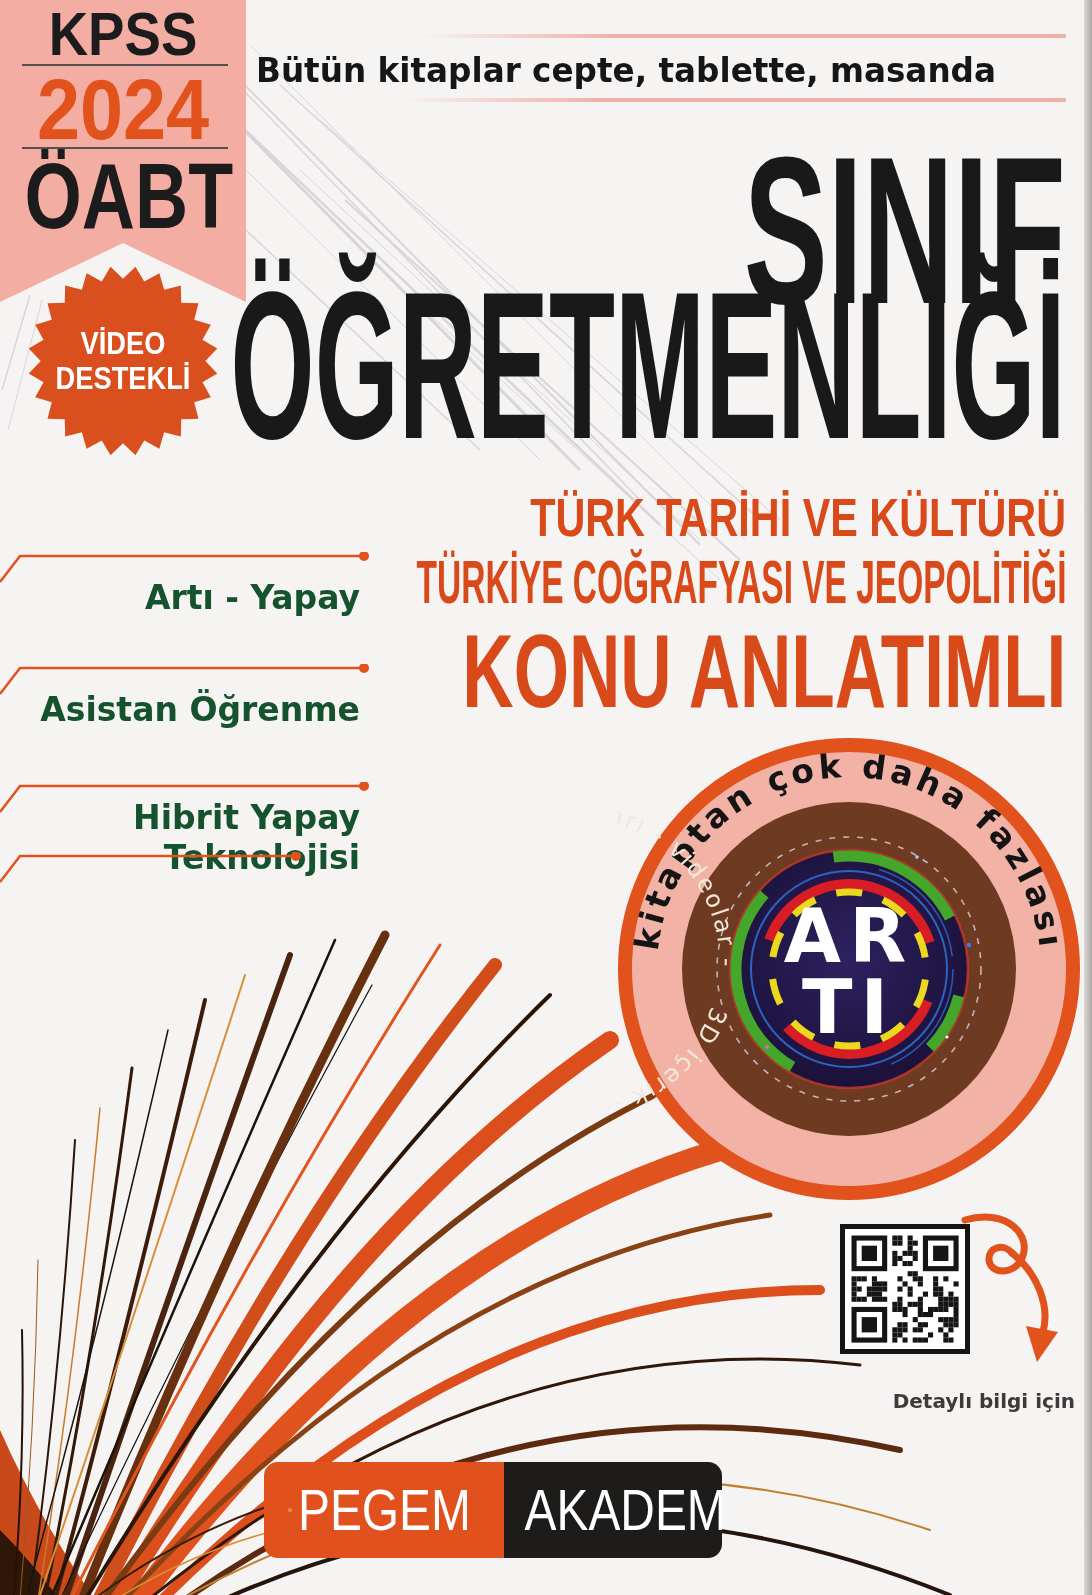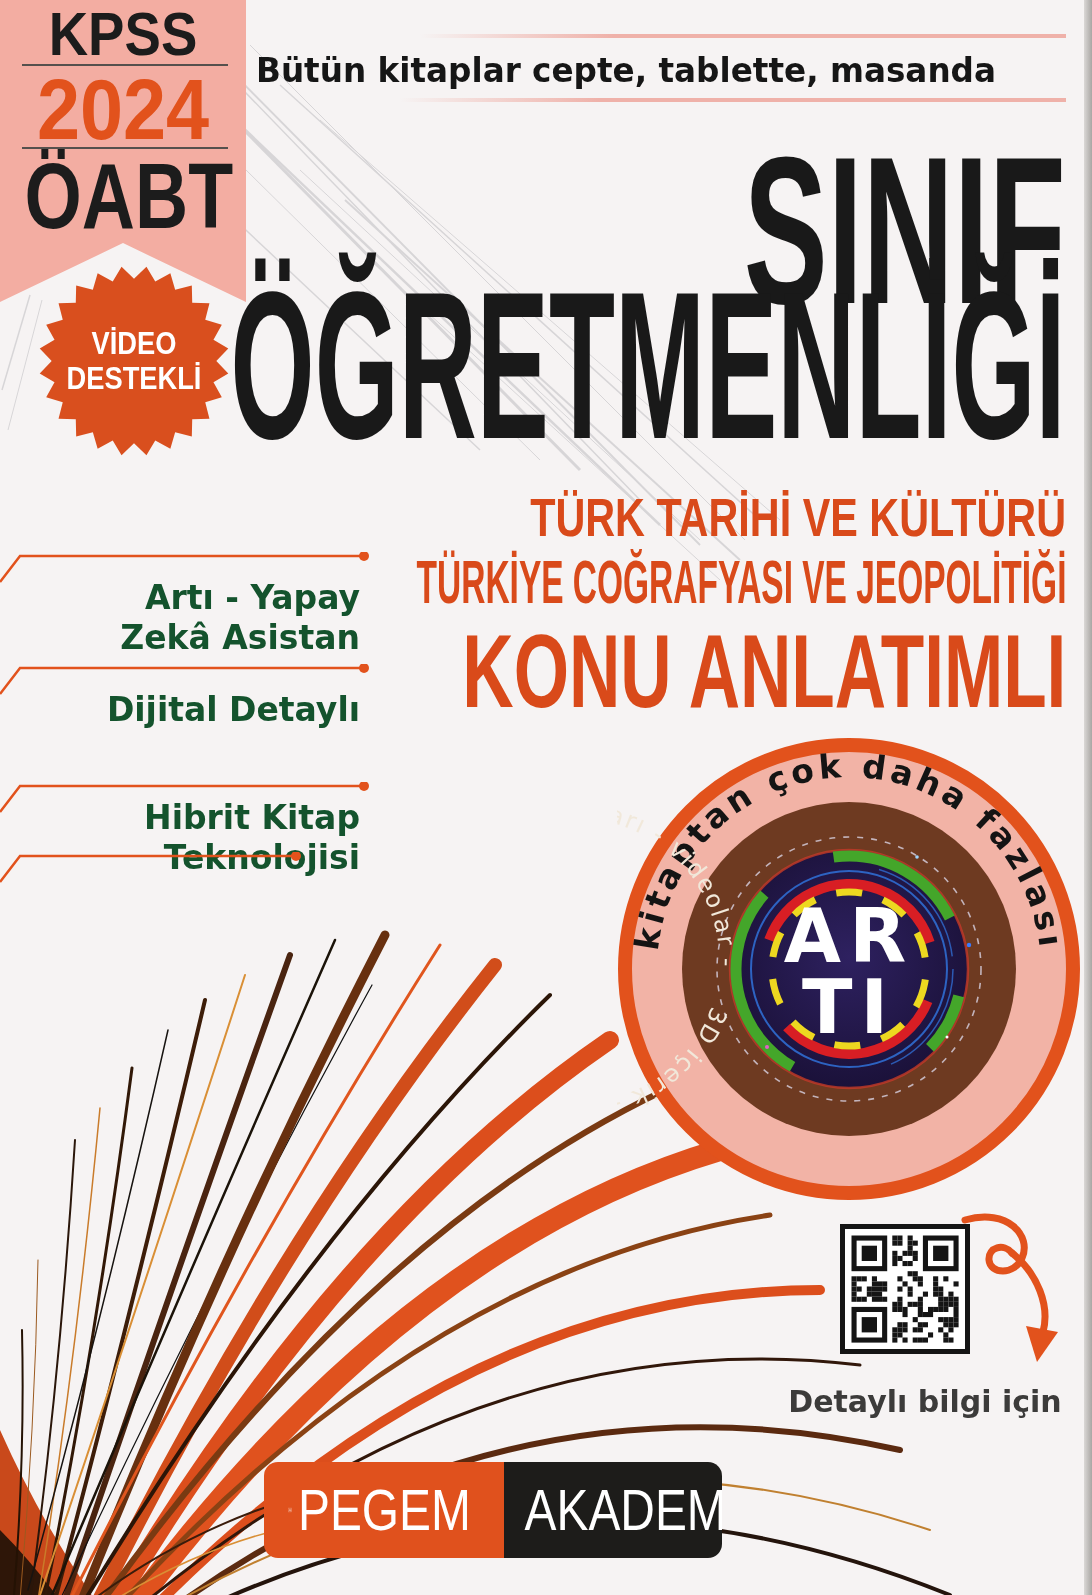--- a/index.html
+++ b/index.html
@@ -16,21 +16,21 @@
   .ribbon{left:0;top:0;width:246px;height:302px;background:#f3ada2;z-index:3;
           clip-path:polygon(0 0,100% 0,100% 100%,50% 80.5%,0 100%);padding-left:47px;}
   .ribbon .line{position:absolute;left:22px;right:18px;height:2px;background:#55504d;}
   .rb-txt{position:absolute;left:0;right:0;text-align:center;font-weight:800;line-height:1;
           transform-origin:center;}
   .rb-kpss{top:3px;font-size:62px;color:#1c1c1c;transform:scaleX(.88);}
   .rb-year{top:66px;font-size:86px;color:#e2521c;transform:scaleX(.9);}
   .rb-oabt{top:150px;font-size:92px;color:#1c1c1c;transform:scaleX(.8);}
 
   
-  .starburst{left:36px;top:263px;width:196px;height:196px;z-index:4;}
+  .starburst{left:25px;top:263px;width:196px;height:196px;z-index:4;}
   .starburst .txt{position:absolute;inset:0;display:flex;flex-direction:column;align-items:center;
       justify-content:center;color:#fff;font-weight:800;font-size:31px;line-height:35px;
       transform:scaleX(.88);text-align:center;}
 
   
   .slogan{left:256px;top:50px;font-family:"DejaVu Sans",sans-serif;font-weight:700;font-size:34px;
           color:#161616;transform:scaleX(.96);transform-origin:left;z-index:2;white-space:nowrap;}
   .pinkline{height:4px;background:linear-gradient(to right,rgba(240,179,171,0),#efb1a9 30%,#efb1a9);z-index:1;}
   .pl1{left:420px;right:26px;top:34px;}
   .pl2{left:400px;right:26px;top:98px;}
@@ -52,22 +52,22 @@
   .feature-text{left:0;width:372px;padding-right:12px;text-align:right;z-index:2;
       font-family:"DejaVu Sans",sans-serif;font-weight:700;font-size:33px;line-height:40px;color:#14532d;}
   .connector{left:0;z-index:2;}
 
   
   .arti{left:617px;top:737px;z-index:2;}
 
   
   .qr{left:840px;top:1224px;z-index:2;}
   .arrow{left:0;top:0;z-index:2;}
-  .qr-caption{left:775px;top:1383px;width:300px;text-align:center;z-index:2;
-      font-family:"DejaVu Sans",sans-serif;font-weight:700;font-size:30px;line-height:37px;color:#3c3b3a;}
+  .qr-caption{left:775px;top:1383px;width:300px;text-align:right;z-index:2;
+      font-family:"DejaVu Sans",sans-serif;font-weight:700;font-size:20px;line-height:37px;color:#3c3b3a;}
 
   
   .pub-logo{left:264px;top:1462px;width:458px;height:96px;border-radius:14px;overflow:hidden;
       display:flex;z-index:3;}
   .pub-orange{width:240px;background:#e0511d;display:flex;align-items:center;padding-left:24px;}
   .pub-black{flex:1;background:#1d1c1a;display:flex;align-items:center;justify-content:center;}
   .pub-name{color:#fff;font-weight:400;font-size:57px;line-height:1;letter-spacing:0;
       transform:scaleX(.84);transform-origin:left center;white-space:nowrap;}
   .pub-name2{transform:scaleX(.84);transform-origin:center;}
   .pub-orange .pub-name{margin-left:6px;}
@@ -157,37 +157,36 @@
   <div class="abs subject s1">TÜRK TARİHİ VE KÜLTÜRÜ</div>
   <div class="abs subject s2">TÜRKİYE COĞRAFYASI VE JEOPOLİTİĞİ</div>
   <div class="abs subject s3">KONU ANLATIMLI</div>
 
   <svg class="abs connector" style="top:552px" width="372" height="34">
     <polyline points="364,4 20,4 0,30" fill="none" stroke="#e2521c" stroke-width="2.5"></polyline>
     <circle cx="364" cy="4" r="5" fill="#e2521c"></circle>
   </svg>
   <div class="abs feature-text" style="top:578px">
     <div>Artı - Yapay</div>
-    <div>Zekâ Asistan</div>
   </div>
 
   <svg class="abs connector" style="top:664px" width="372" height="34">
     <polyline points="364,4 20,4 0,30" fill="none" stroke="#e2521c" stroke-width="2.5"></polyline>
     <circle cx="364" cy="4" r="5" fill="#e2521c"></circle>
   </svg>
   <div class="abs feature-text" style="top:690px">
-    <div>Dijital Detaylı</div>
+    <div>Asistan Öğrenme</div>
   </div>
 
   <svg class="abs connector" style="top:782px" width="372" height="34">
     <polyline points="364,4 20,4 0,30" fill="none" stroke="#e2521c" stroke-width="2.5"></polyline>
     <circle cx="364" cy="4" r="5" fill="#e2521c"></circle>
   </svg>
   <div class="abs feature-text" style="top:798px">
-    <div>Hibrit Kitap</div>
+    <div>Hibrit Yapay</div>
     <div>Teknolojisi</div>
   </div>
 
   <svg class="abs connector" style="top:852px" width="304" height="34">
     <polyline points="296,4 20,4 0,30" fill="none" stroke="#e2521c" stroke-width="2.5"></polyline>
     <circle cx="296" cy="4" r="5" fill="#e2521c"></circle>
   </svg>
 
   <svg class="abs arti" width="464" height="464" viewBox="0 0 464 464">
     <defs>

